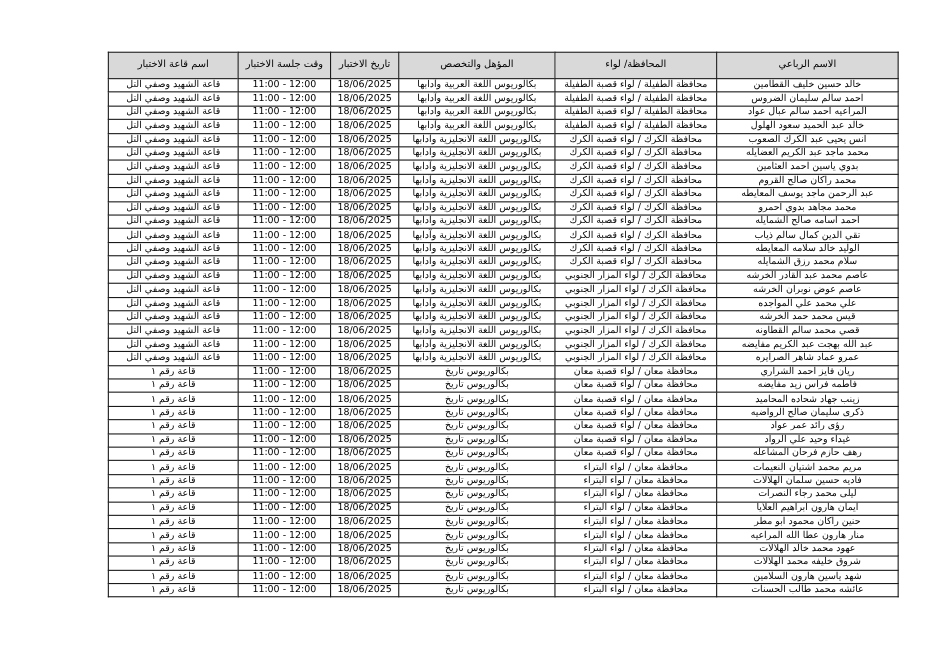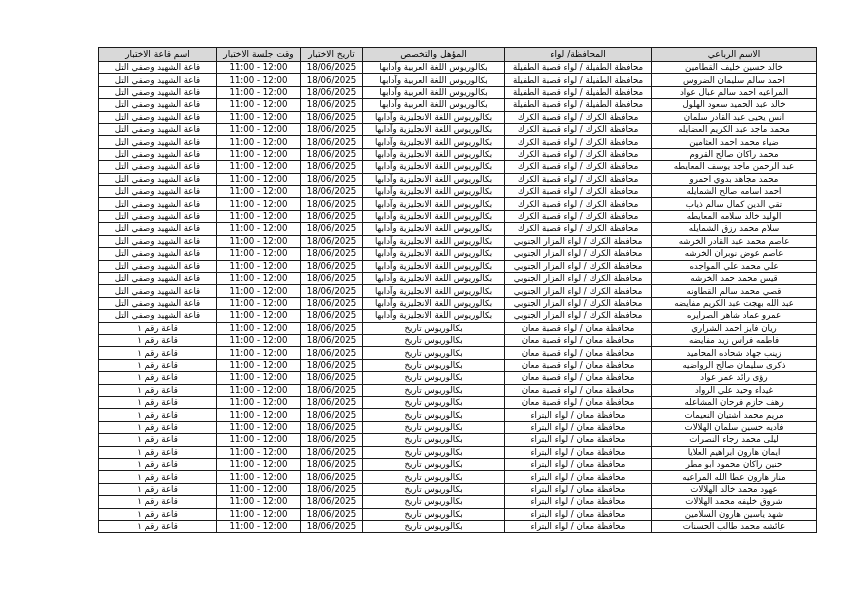--- a/index.html
+++ b/index.html
@@ -37,21 +37,21 @@
     vertical-align:middle;
     white-space:nowrap;
     overflow:hidden;
     height:12.42px;
     font-size:8.6px;
     line-height:1.05;
     font-weight:400;
   }
   .exam-table th{
     background:var(--header-bg);
-    height:14px;
+    height:24px;
     font-size:9px;
   }
   .exam-table td.col-time,
   .exam-table td.col-date{
     direction:ltr;
   }
 </style>
 </head>
 <body>
 
@@ -102,37 +102,37 @@
         </tr>
         <tr>
           <td class="col-name">خالد عبد الحميد سعود الهلول</td>
           <td class="col-gov">محافظة الطفيلة / لواء قصبة الطفيلة</td>
           <td class="col-qual">بكالوريوس اللغة العربية وآدابها</td>
           <td class="col-date">18/06/2025</td>
           <td class="col-time">11:00 - 12:00</td>
           <td class="col-hall">قاعة الشهيد وصفي التل</td>
         </tr>
         <tr>
-          <td class="col-name">انس يحيى عبد القادر سلمان</td>
+          <td class="col-name">انس يحيى عبد الكرك الصعوب</td>
           <td class="col-gov">محافظة الكرك / لواء قصبة الكرك</td>
           <td class="col-qual">بكالوريوس اللغة الانجليزية وآدابها</td>
           <td class="col-date">18/06/2025</td>
           <td class="col-time">11:00 - 12:00</td>
           <td class="col-hall">قاعة الشهيد وصفي التل</td>
         </tr>
         <tr>
           <td class="col-name">محمد ماجد عبد الكريم العضايله</td>
           <td class="col-gov">محافظة الكرك / لواء قصبة الكرك</td>
           <td class="col-qual">بكالوريوس اللغة الانجليزية وآدابها</td>
           <td class="col-date">18/06/2025</td>
           <td class="col-time">11:00 - 12:00</td>
           <td class="col-hall">قاعة الشهيد وصفي التل</td>
         </tr>
         <tr>
-          <td class="col-name">ضياء محمد احمد العثامين</td>
+          <td class="col-name">بدوي ياسين احمد العثامين</td>
           <td class="col-gov">محافظة الكرك / لواء قصبة الكرك</td>
           <td class="col-qual">بكالوريوس اللغة الانجليزية وآدابها</td>
           <td class="col-date">18/06/2025</td>
           <td class="col-time">11:00 - 12:00</td>
           <td class="col-hall">قاعة الشهيد وصفي التل</td>
         </tr>
         <tr>
           <td class="col-name">محمد راكان صالح القروم</td>
           <td class="col-gov">محافظة الكرك / لواء قصبة الكرك</td>
           <td class="col-qual">بكالوريوس اللغة الانجليزية وآدابها</td>

